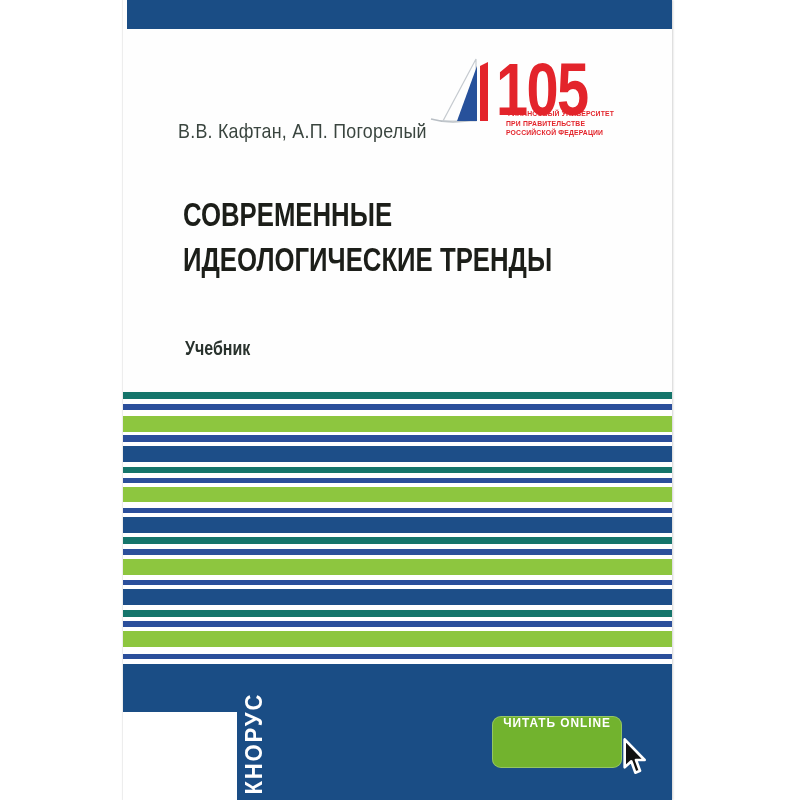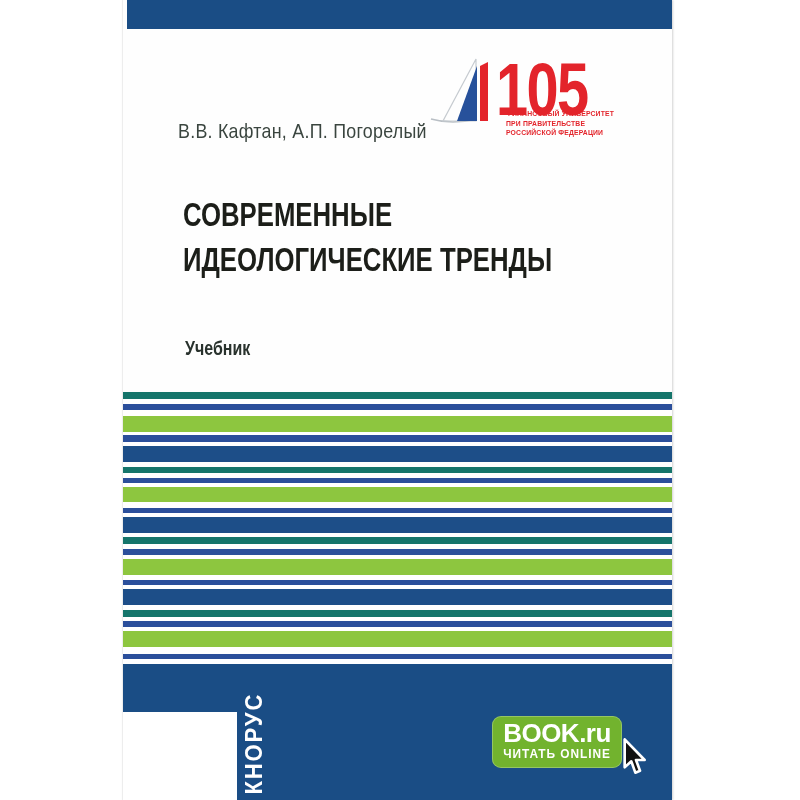--- a/index.html
+++ b/index.html
@@ -141,21 +141,20 @@
 
   <div class="bottom-band" style="background: rgb(26, 77, 133);"></div>
 
   <div class="spine-notch"></div>
 
   <div class="knorus">
     <span>КНОРУС</span>
   </div>
 
   <div class="badge" style="background: rgb(114, 179, 46);">
-    <div class="badge-title">BOOK.ru</div>
     <div class="badge-sub">ЧИТАТЬ ONLINE</div>
   </div>
 
   <svg class="cursor" width="34" height="40" viewBox="0 0 24 30">
     <polygon points="5,1 5,22 10,17.5 13,26 16.5,24.5 13.5,16.5 20,16.5" fill="#111111" stroke="#ffffff" stroke-width="2" stroke-linejoin="round"></polygon>
   </svg>
 
 </div>
 
 </body></html>

